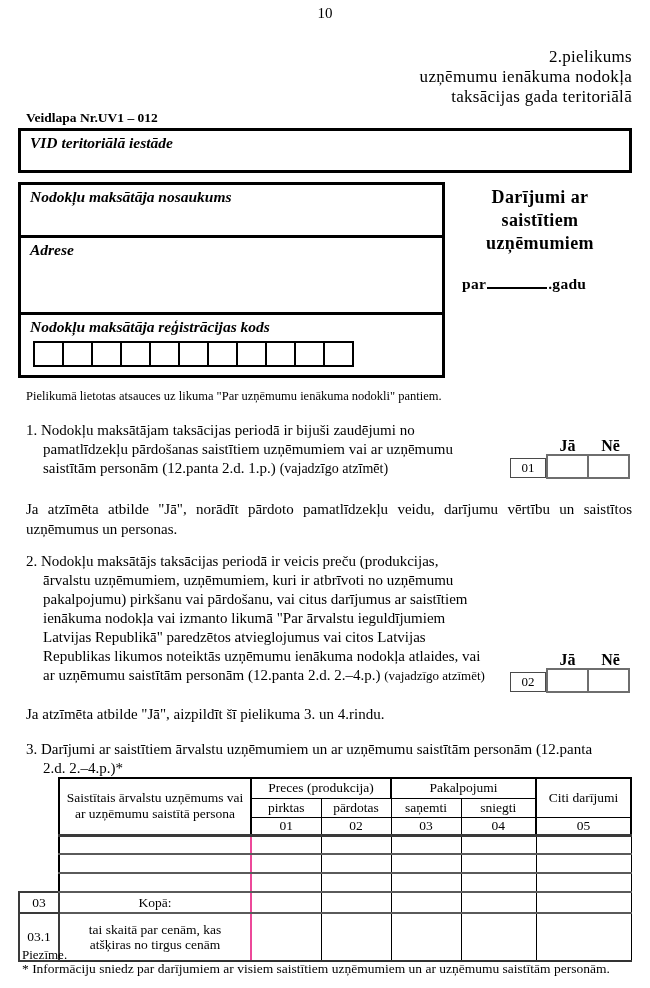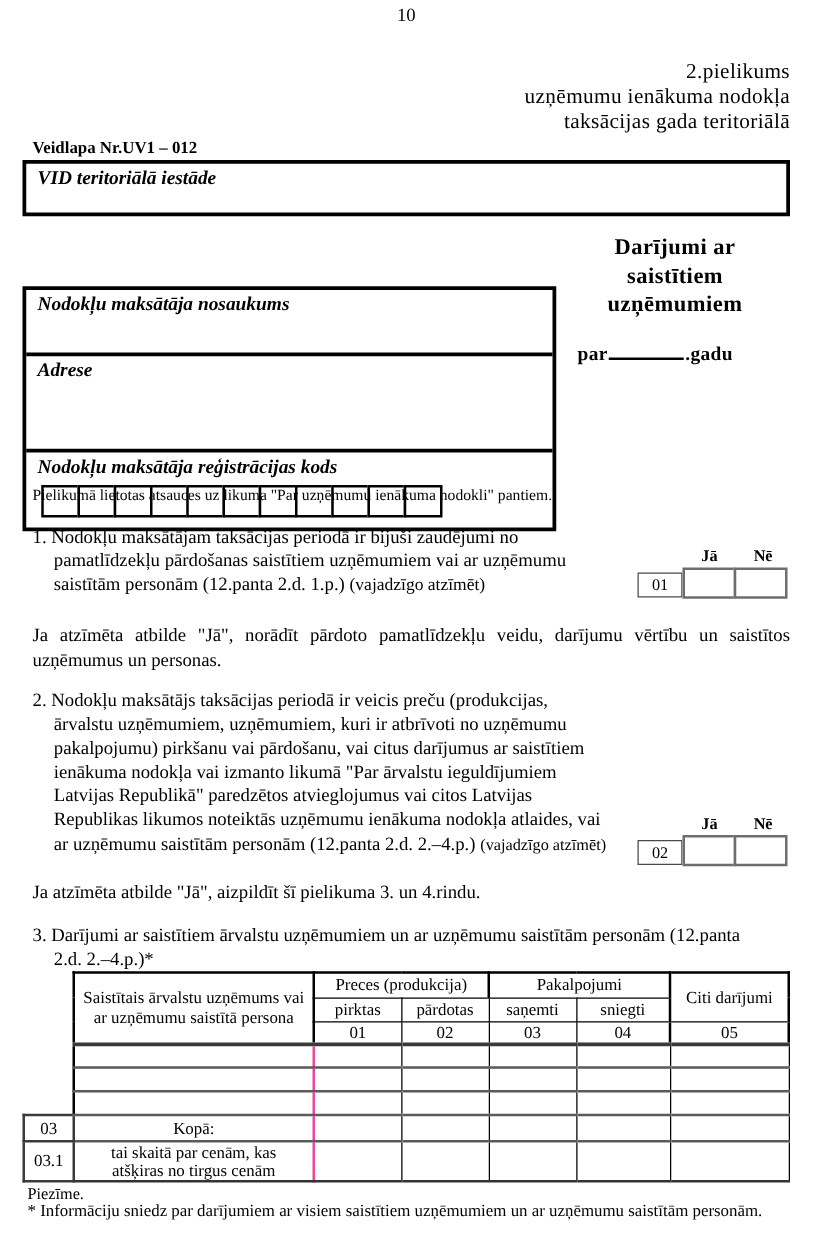--- a/index.html
+++ b/index.html
@@ -7,21 +7,21 @@
         font-family:"Liberation Serif","DejaVu Serif",serif;overflow:hidden;}
   .abs{position:absolute;}
 
   .pageno{top:5px;left:0;width:650px;text-align:center;font-size:15px;}
   .annex{top:47px;right:18px;text-align:right;font-size:17px;line-height:20px;letter-spacing:.3px;}
   .form-no{top:110px;left:26px;font-size:13.5px;font-weight:bold;}
 
   .bigbox{border:3px solid #000;box-sizing:border-box;background:#fff;}
   .box-vid{top:128px;left:18px;width:614px;height:45px;}
   .box-label{font-style:italic;font-weight:600;font-size:15.5px;padding:3px 0 0 9px;}
-  .box-taxpayer{top:182px;left:18px;width:427px;height:196px;display:flex;flex-direction:column;margin-top:47px;}
+  .box-taxpayer{top:182px;left:18px;width:427px;height:196px;display:flex;flex-direction:column;}
   .sec{box-sizing:border-box;}
   .sec-name{height:53px;border-bottom:3px solid #000;}
   .sec-addr{height:77px;border-bottom:3px solid #000;}
   .sec-code{flex:1;}
   .reg-cells{display:flex;margin:5px 0 0 12px;}
   .reg-cell{width:31px;height:26px;border:2px solid #000;box-sizing:border-box;background:#fff;}
   .reg-cell + .reg-cell{margin-left:-2px;}
 
   .title-block{top:186px;left:448px;width:184px;text-align:center;font-weight:bold;
                font-size:18px;line-height:23px;letter-spacing:.4px;}
@@ -37,21 +37,21 @@
   .sm2{font-size:13px;}
 
   .note1{top:499px;left:26px;width:606px;font-size:15px;line-height:20px;}
   .just{text-align:justify;text-align-last:justify;}
   .note2{top:706px;left:26px;font-size:15px;}
   .q3{top:740px;left:26px;width:606px;}
 
   .yn{width:124px;}
   .yn1{top:437px;left:510px;}
   .yn2{top:651px;left:510px;}
-  .yn-labels{display:flex;margin-left:36px;width:86px;font-weight:bold;font-size:13px;height:17px;}
+  .yn-labels{display:flex;margin-left:36px;width:86px;font-weight:bold;font-size:16px;height:17px;}
   .yn-labels span{flex:1;text-align:center;}
   .yn-row{display:flex;align-items:center;}
   .yn-code{width:36px;height:20px;border:1px solid #4a4a4a;box-sizing:border-box;
            text-align:center;font-size:13px;line-height:18px;margin-top:2px;}
   .yn-box{width:43px;height:25px;border:2px solid #6e6e6e;box-sizing:border-box;background:#fff;}
   .yn-box + .yn-box{margin-left:-2px;}
 
   table.t3{position:absolute;top:777px;left:18px;border-collapse:collapse;table-layout:fixed;width:612px;}
   table.t3 td{padding:0;font-size:13.5px;text-align:center;vertical-align:middle;box-sizing:border-box;}
   td.nc{border:none;}
@@ -60,21 +60,21 @@
   td.hg{border:2px solid #000;border-bottom:1px solid #000;font-size:14px;height:20px;}
   td.hg.thin-l{border-left:1px solid #000;}
   td.hs{border:1px solid #000;font-size:13.5px;height:19px;}
   td.hn{border:1px solid #000;border-bottom:3px solid #3a3a3a;font-size:13px;height:17px;}
   td.b2l{border-left-width:2px;}
   td.b2r{border-right-width:2px;}
   td.pc{border-left:2px solid #000;border-right:2px solid #ec4899;border-bottom:2px solid #5a5a5a;margin-top:11px;}
   td.vc{border:1px solid #000;border-bottom:2px solid #5a5a5a;}
   tr.er td{height:19px;}
   tr.total td{height:21px;}
-  tr.sub td{height:32px;}
+  tr.sub td{height:48px;}
   tr.last td.pc, tr.last td.vc{border-bottom:2px solid #333;}
   td.lbl{text-align:left;padding-left:8px;font-size:14px;}
   td.lbl2{text-align:left;padding-left:8px;font-size:13.5px;line-height:15px;}
 
   .piezime{top:947px;left:22px;font-size:13px;}
   .footnote{top:961px;left:22px;font-size:13.5px;text-align:center;}
 </style>
 </head>
 <body>
 

